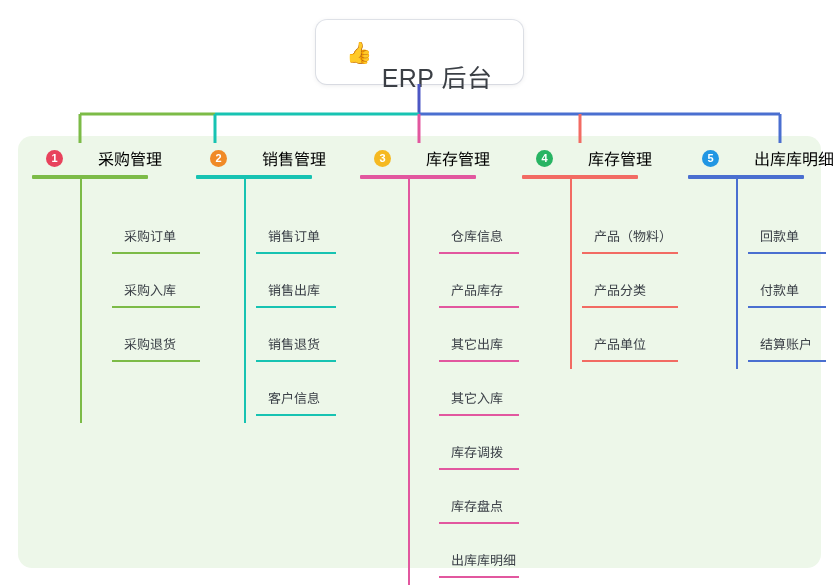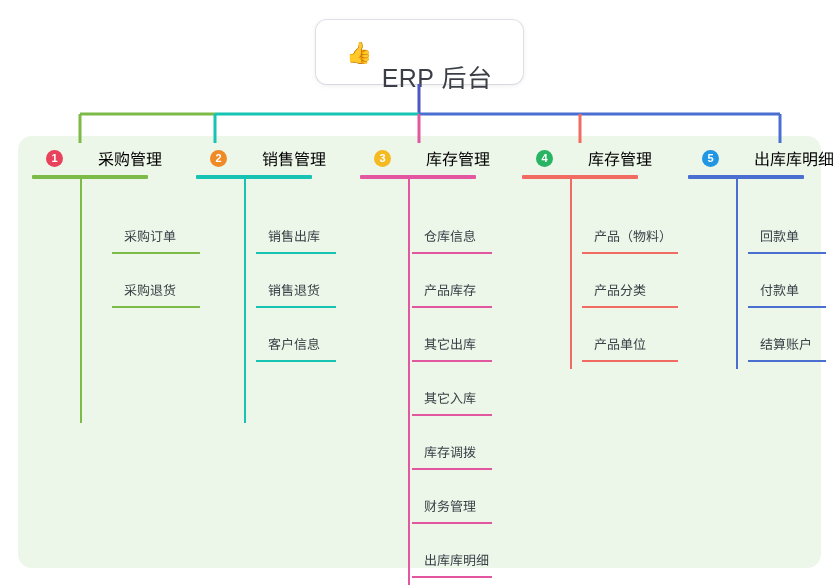--- a/index.html
+++ b/index.html
@@ -177,55 +177,63 @@
           <span class="branch-label">采购管理</span>
         </div>
         <div class="branch-rule" style="width: 116px; background: rgb(124, 187, 71);"></div>
         <div class="spine" style="left: 48px; height: 244px; background: rgb(124, 187, 71);"></div>
         <div class="leaves" style="margin-left: 68px;">
           <div class="leaf">
             <span class="leaf-text">采购订单</span>
             <div class="leaf-rule" style="width: 88px; background: rgb(124, 187, 71);"></div>
           </div>
           <div class="leaf">
+            <span class="leaf-text">采购入库</span>
+            <div class="leaf-rule" style="width: 88px; background: rgb(124, 187, 71);"></div>
+          </div>
+          <div class="leaf">
             <span class="leaf-text">采购退货</span>
             <div class="leaf-rule" style="width: 88px; background: rgb(124, 187, 71);"></div>
           </div>
         </div>
       </div>
       <div class="branch" style="left: 196px;">
         <div class="branch-head">
           <span class="badge" style="background: rgb(240, 138, 38);">2</span>
           <span class="branch-label">销售管理</span>
         </div>
         <div class="branch-rule" style="width: 116px; background: rgb(23, 195, 178);"></div>
         <div class="spine" style="left: 48px; height: 244px; background: rgb(23, 195, 178);"></div>
         <div class="leaves" style="margin-left: 48px;">
           <div class="leaf">
+            <span class="leaf-text">销售订单</span>
+            <div class="leaf-rule" style="width: 80px; background: rgb(23, 195, 178);"></div>
+          </div>
+          <div class="leaf">
             <span class="leaf-text">销售出库</span>
             <div class="leaf-rule" style="width: 80px; background: rgb(23, 195, 178);"></div>
           </div>
           <div class="leaf">
             <span class="leaf-text">销售退货</span>
             <div class="leaf-rule" style="width: 80px; background: rgb(23, 195, 178);"></div>
           </div>
           <div class="leaf">
             <span class="leaf-text">客户信息</span>
             <div class="leaf-rule" style="width: 80px; background: rgb(23, 195, 178);"></div>
           </div>
         </div>
       </div>
       <div class="branch" style="left: 360px;">
         <div class="branch-head">
           <span class="badge" style="background: rgb(245, 185, 33);">3</span>
           <span class="branch-label">库存管理</span>
         </div>
         <div class="branch-rule" style="width: 116px; background: rgb(226, 87, 159);"></div>
         <div class="spine" style="left: 48px; height: 406px; background: rgb(226, 87, 159);"></div>
-        <div class="leaves" style="margin-left: 40px;">
+        <div class="leaves" style="margin-left: 67px;">
           <div class="leaf">
             <span class="leaf-text">仓库信息</span>
             <div class="leaf-rule" style="width: 80px; background: rgb(226, 87, 159);"></div>
           </div>
           <div class="leaf">
             <span class="leaf-text">产品库存</span>
             <div class="leaf-rule" style="width: 80px; background: rgb(226, 87, 159);"></div>
           </div>
           <div class="leaf">
             <span class="leaf-text">其它出库</span>
@@ -233,21 +241,21 @@
           </div>
           <div class="leaf">
             <span class="leaf-text">其它入库</span>
             <div class="leaf-rule" style="width: 80px; background: rgb(226, 87, 159);"></div>
           </div>
           <div class="leaf">
             <span class="leaf-text">库存调拨</span>
             <div class="leaf-rule" style="width: 80px; background: rgb(226, 87, 159);"></div>
           </div>
           <div class="leaf">
-            <span class="leaf-text">财务管理</span>
+            <span class="leaf-text">库存盘点</span>
             <div class="leaf-rule" style="width: 80px; background: rgb(226, 87, 159);"></div>
           </div>
           <div class="leaf">
             <span class="leaf-text">出库库明细</span>
             <div class="leaf-rule" style="width: 80px; background: rgb(226, 87, 159);"></div>
           </div>
         </div>
       </div>
       <div class="branch" style="left: 522px;">
         <div class="branch-head">

